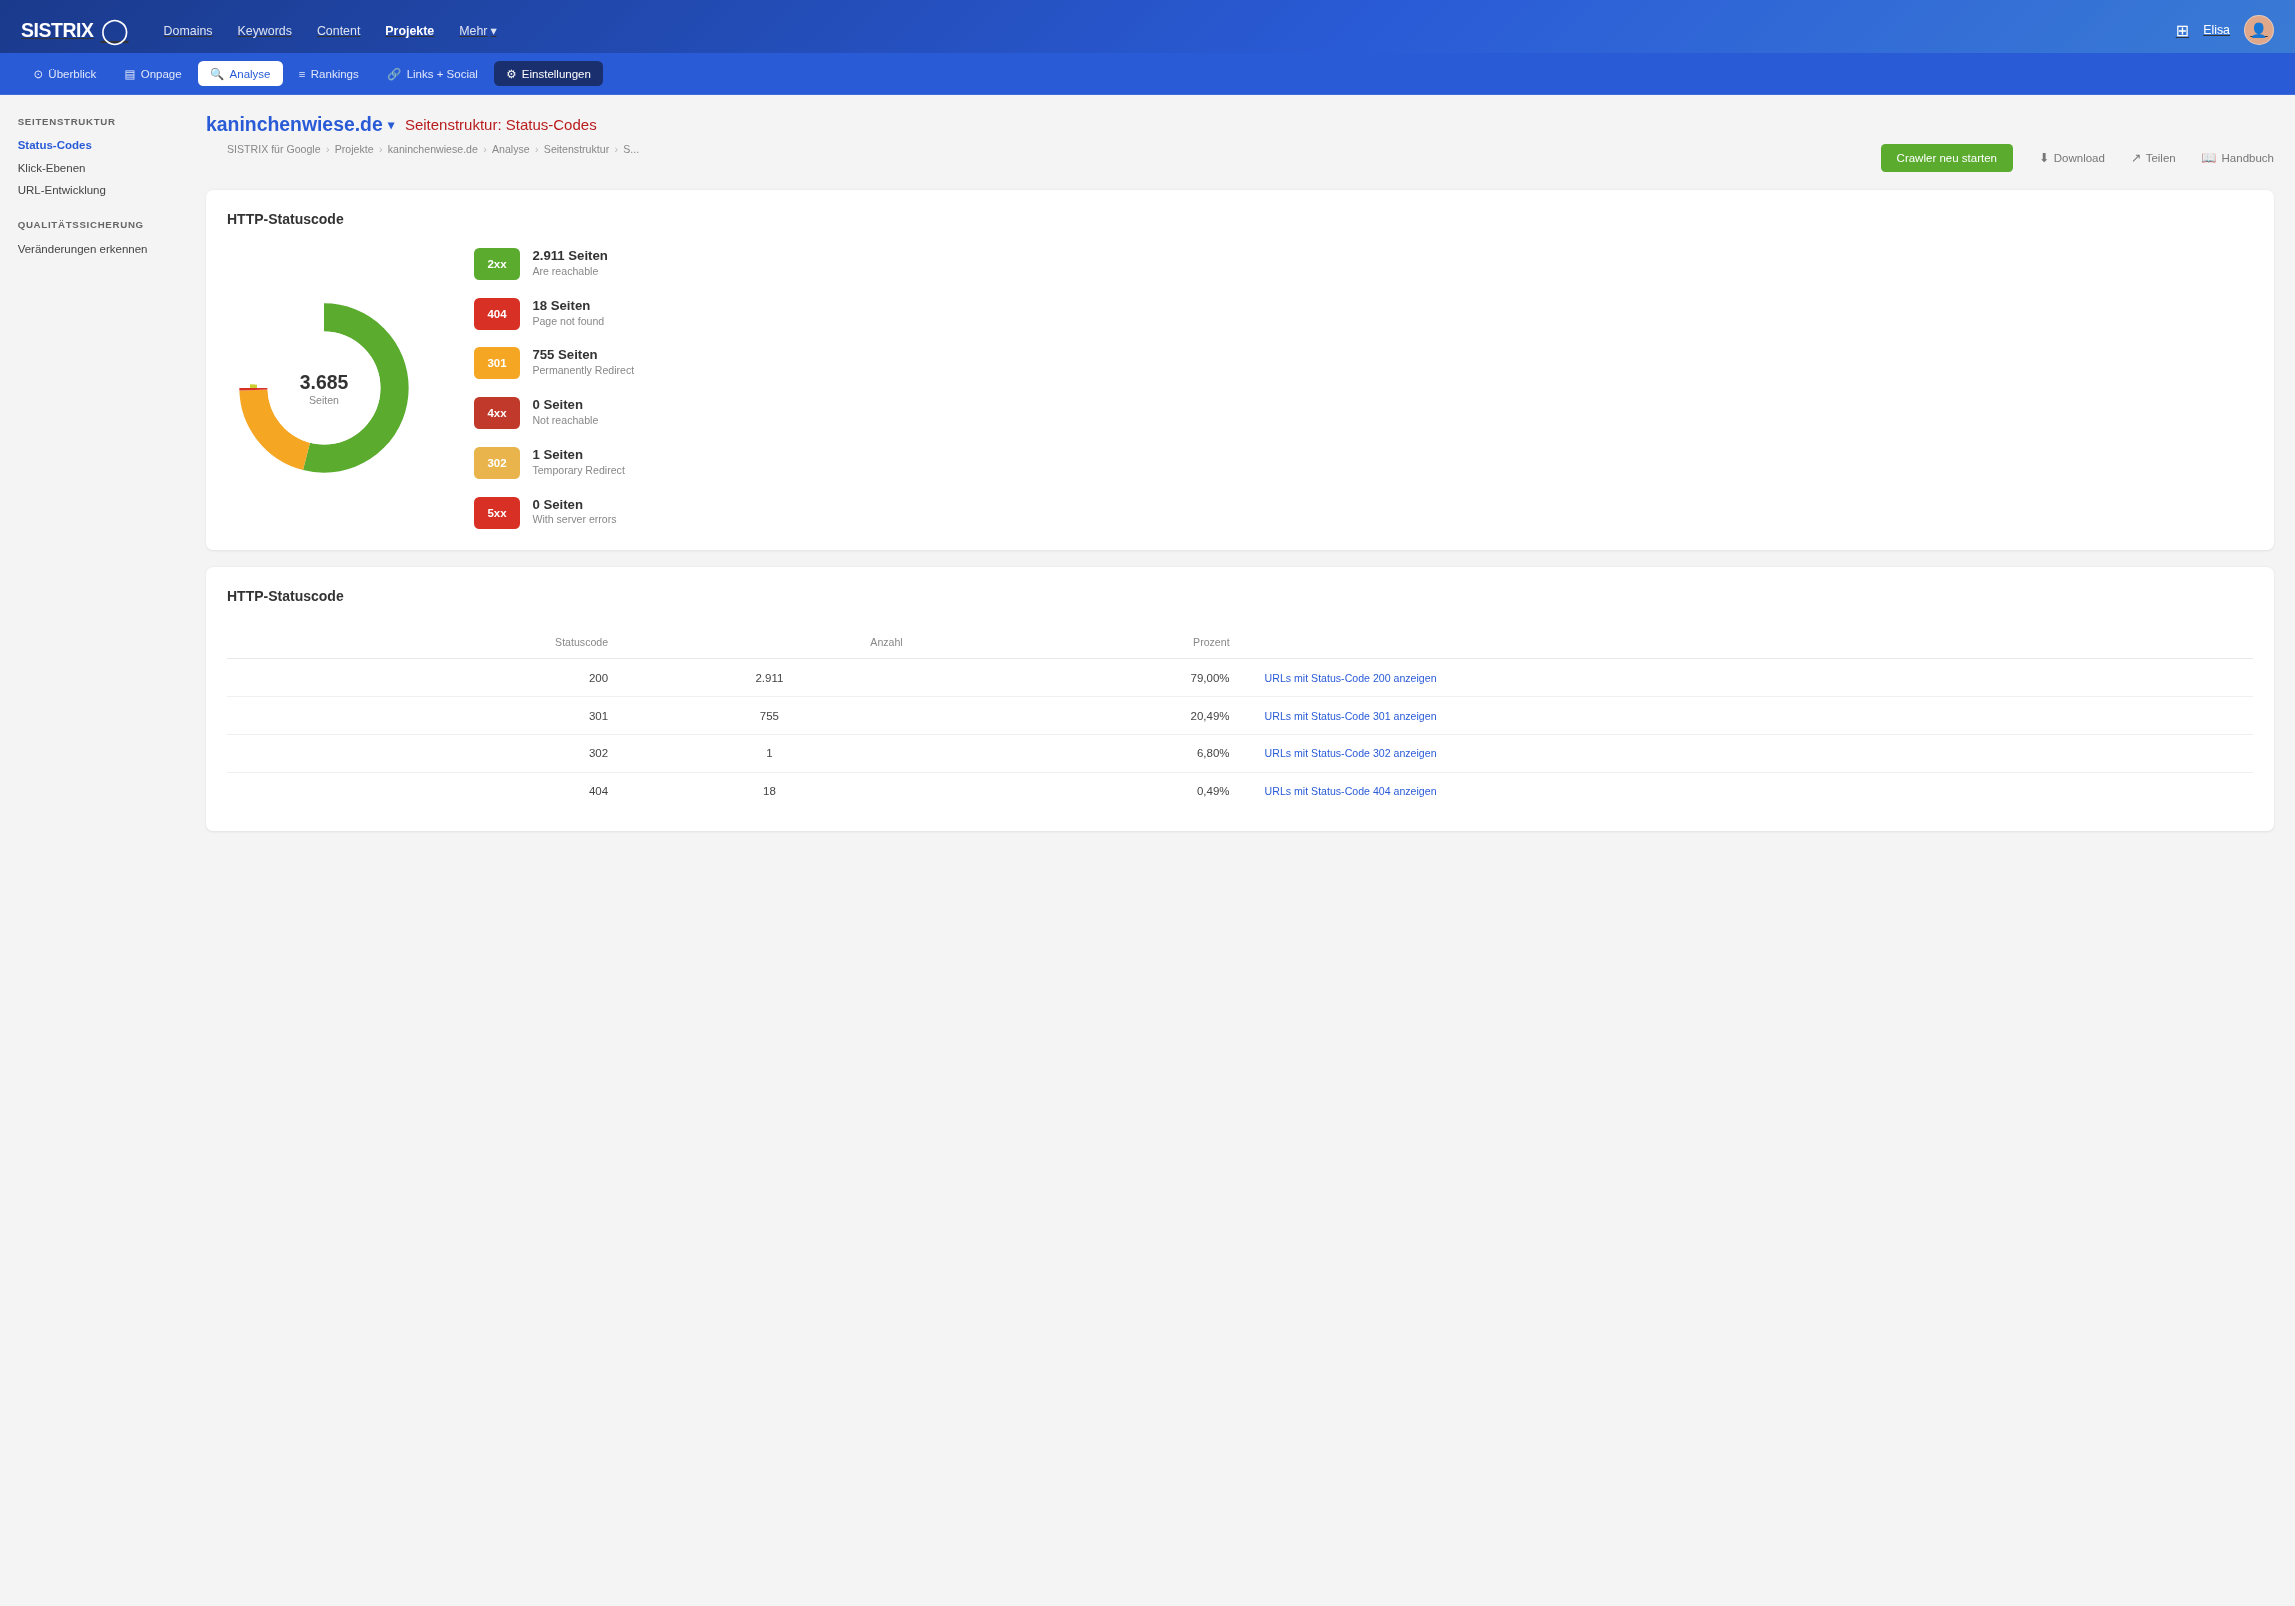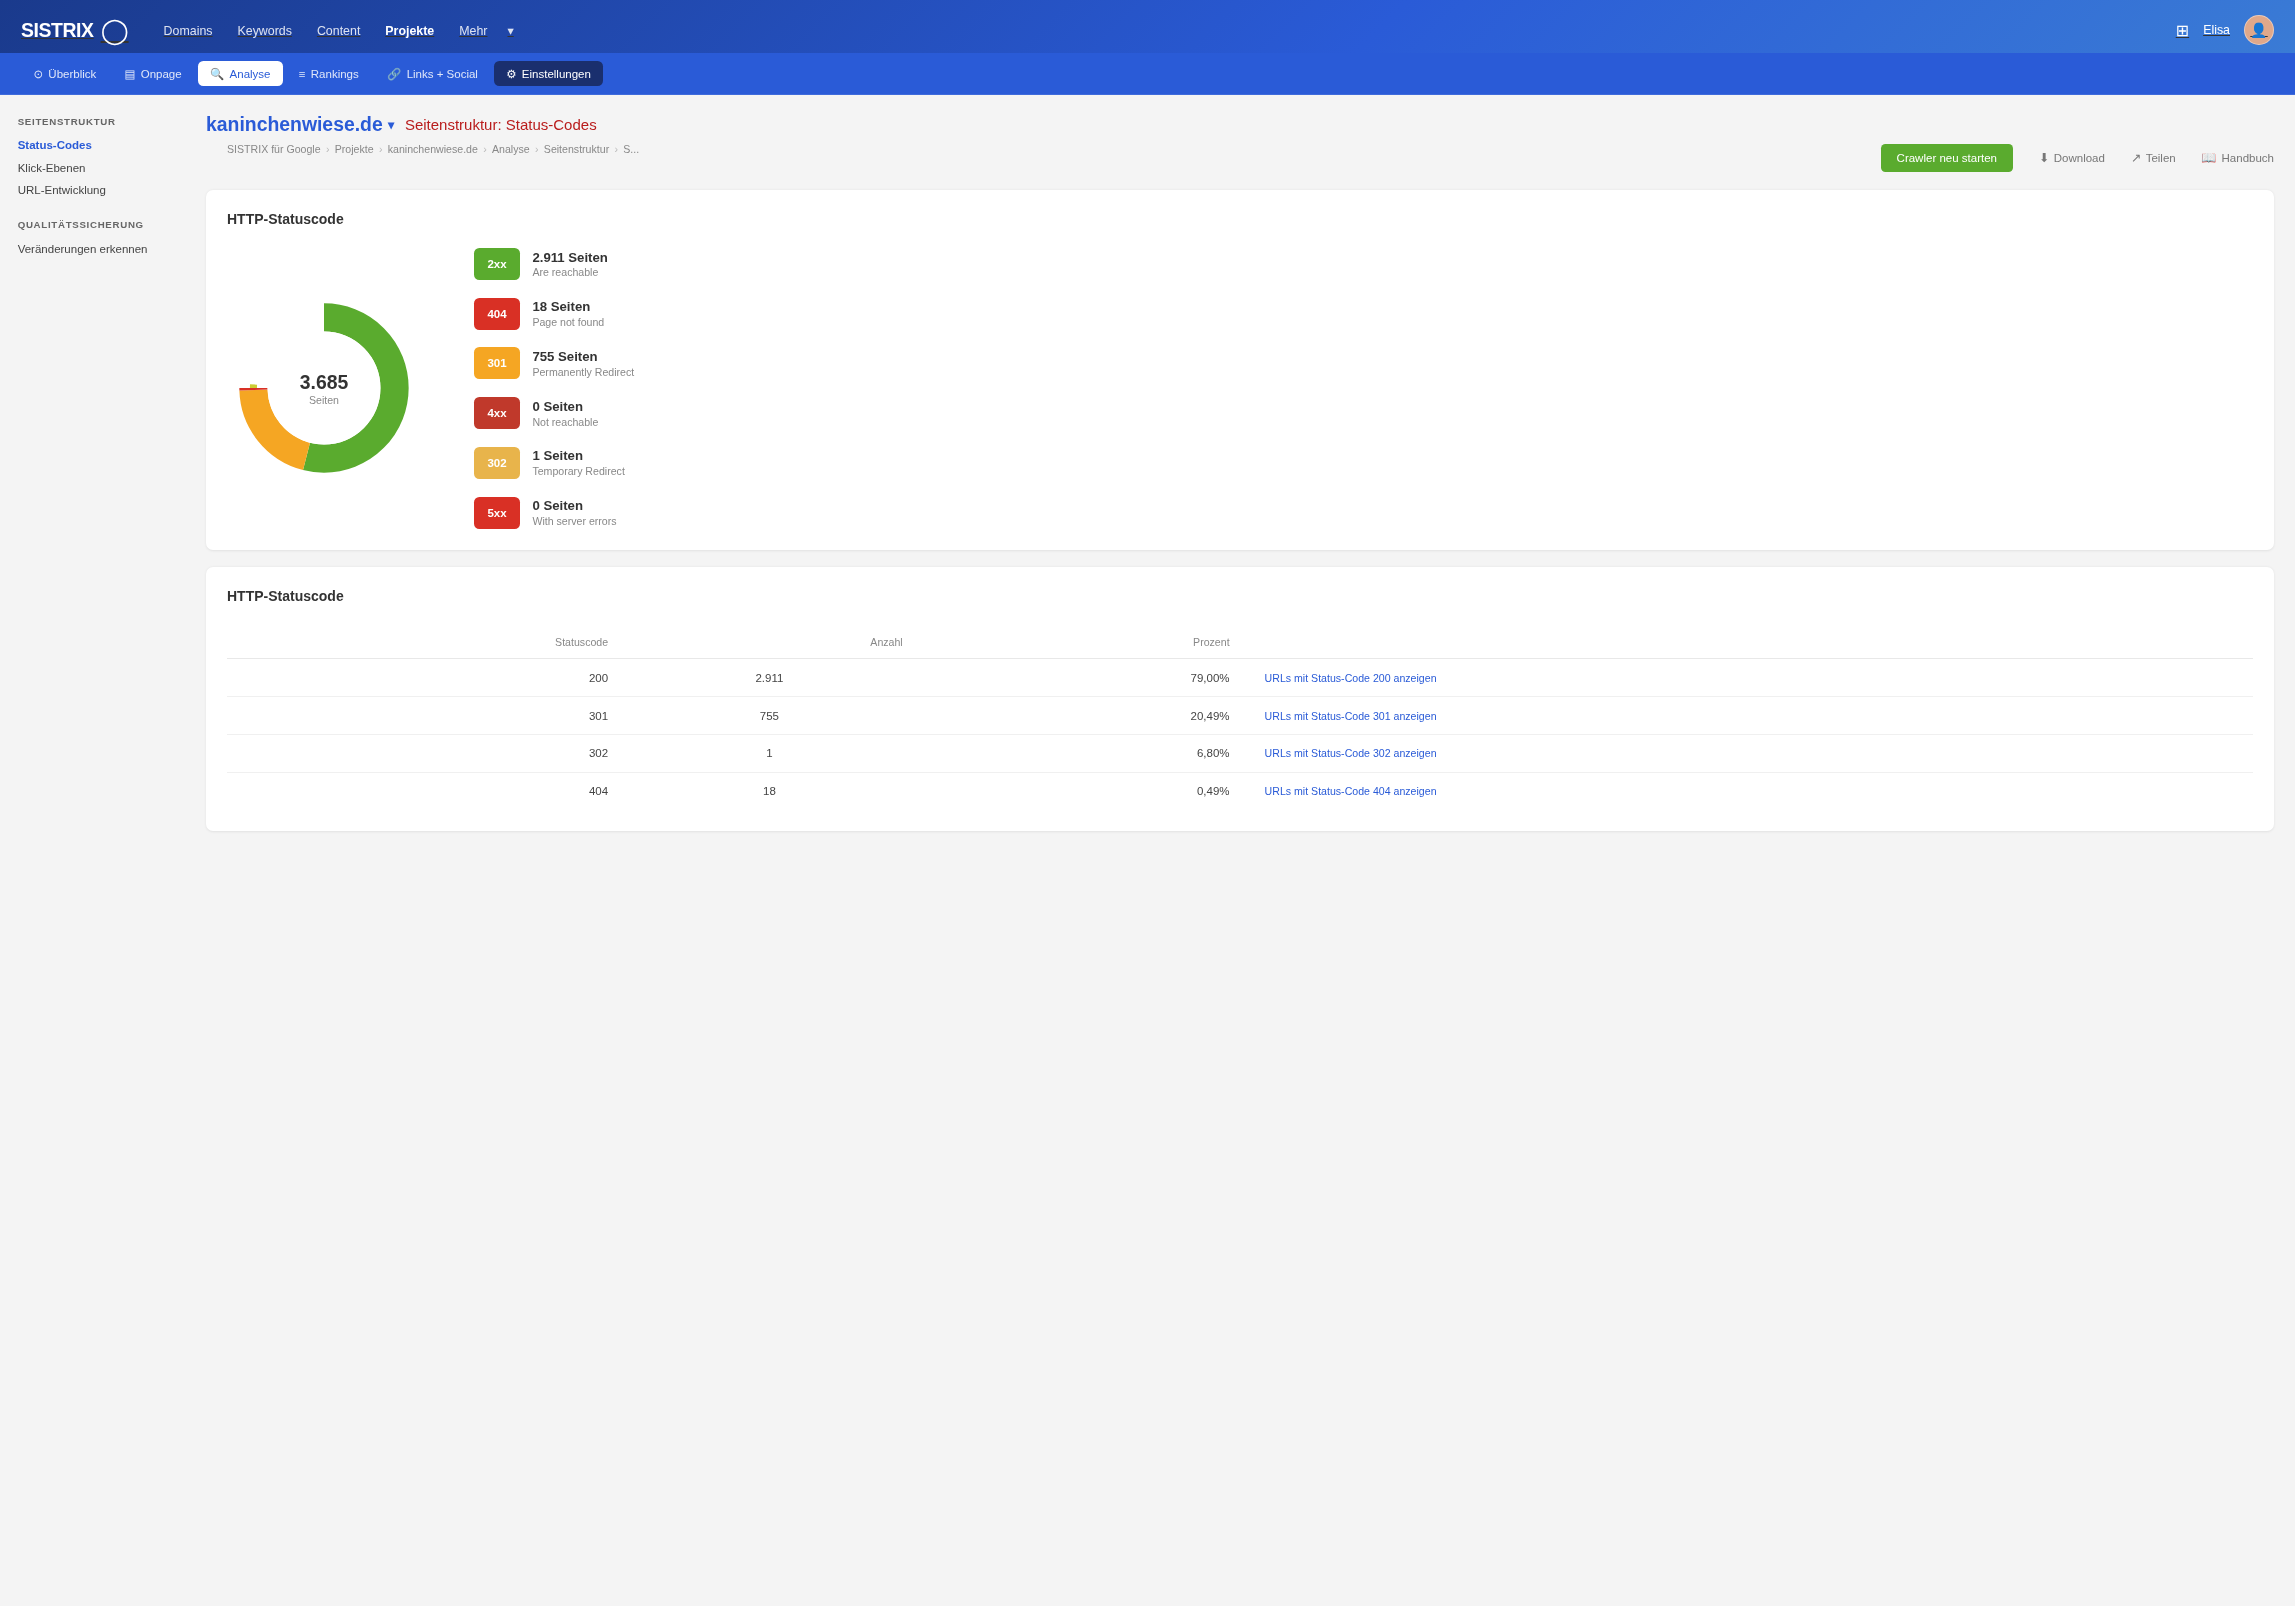--- a/index.html
+++ b/index.html
@@ -14,21 +14,21 @@
       align-items: flex-end;
       justify-content: space-between;
       text-decoration: underline;
     }
     .logo-area { display: flex; align-items: center; gap: 7px; }
     .logo-text { color: white; font-size: 19.4px; font-weight: 700; letter-spacing: -0.4px; }
     .logo-icon { color: white; font-size: 25px; font-weight: 200; }
     .main-nav { display: flex; align-items: center; gap: 25px; margin-left: 28px; }
     .nav-item { color: rgba(255,255,255,0.85); font-size: 12.4px; cursor: pointer; text-decoration: none; }
     .nav-item.active { color: white; font-weight: 600; }
-    .nav-mehr { display: flex; align-items: center; gap: 20px; }
+    .nav-mehr { display: flex; align-items: center; gap: 3px; }
     .header-right { display: flex; align-items: center; gap: 14px; }
     .grid-icon { color: white; font-size: 16px; cursor: pointer; }
     .user-name { color: white; font-size: 12.4px; }
     .avatar { width: 30px; height: 30px; border-radius: 50%; background: #e0a88a; display: flex; align-items: center; justify-content: center; overflow: hidden; border: 1.8px solid rgba(255,255,255,0.4); }
     .avatar-placeholder { font-size: 14px; }
 
     
     .sub-nav {
       background: #2a5bd7;
       padding: 0 21px;
@@ -89,21 +89,21 @@
     .chart-section { display: flex; align-items: center; gap: 53px; }
 
     
     .donut-container { position: relative; width: 194px; height: 194px; flex-shrink: 0; }
     .donut-center { position: absolute; top: 50%; left: 50%; transform: translate(-50%, -50%); text-align: center; }
     .donut-number { font-size: 19.4px; font-weight: 700; color: #333; }
     .donut-label { font-size: 10.6px; color: #888; }
 
     
     .legend { display: flex; flex-direction: column; gap: 17.7px; }
-    .legend-item { display: flex; align-items: center; gap: 12.4px; }
+    .legend-item { display: flex; align-items: flex-start; gap: 12.4px; }
     .legend-badge { width: 46px; height: 32px; border-radius: 5.3px; display: flex; align-items: center; justify-content: center; color: white; font-size: 11.5px; font-weight: 700; flex-shrink: 0; }
     .badge-2xx { background: #5aab2e; }
     .badge-404 { background: #d93025; }
     .badge-301 { background: #f5a623; }
     .badge-4xx { background: #c0392b; }
     .badge-302 { background: #e8b44b; }
     .badge-5xx { background: #d93025; }
     .legend-text { }
     .legend-count { font-size: 13.2px; font-weight: 700; color: #333; }
     .legend-desc { font-size: 10.6px; color: #888; margin-top: 1.8px; }

